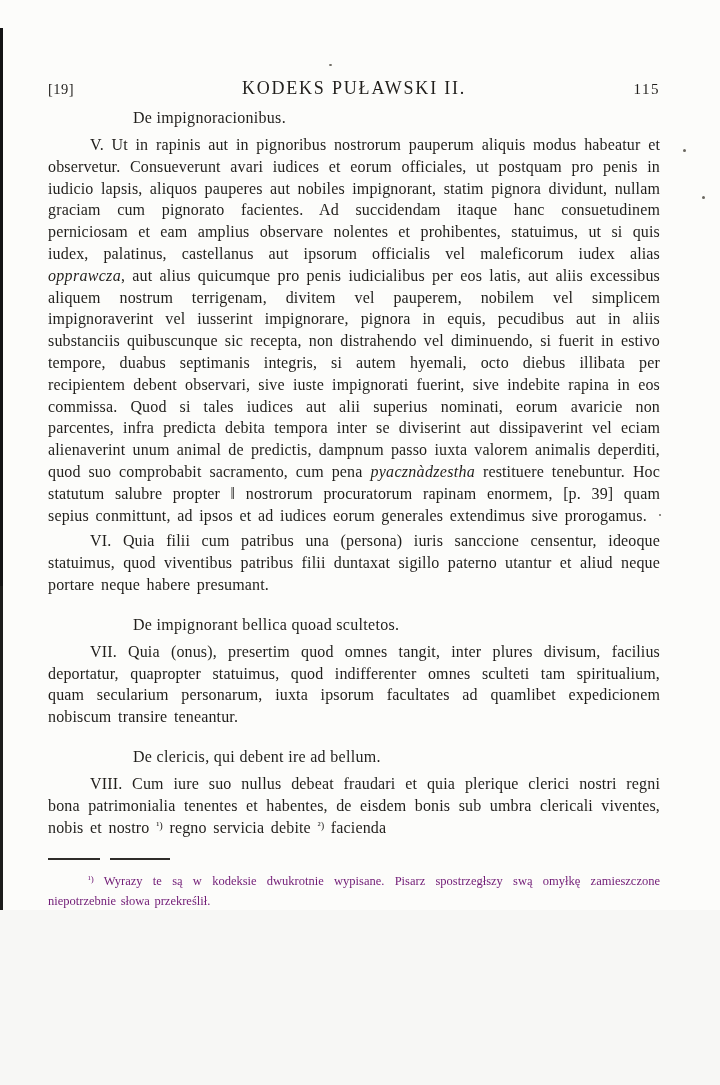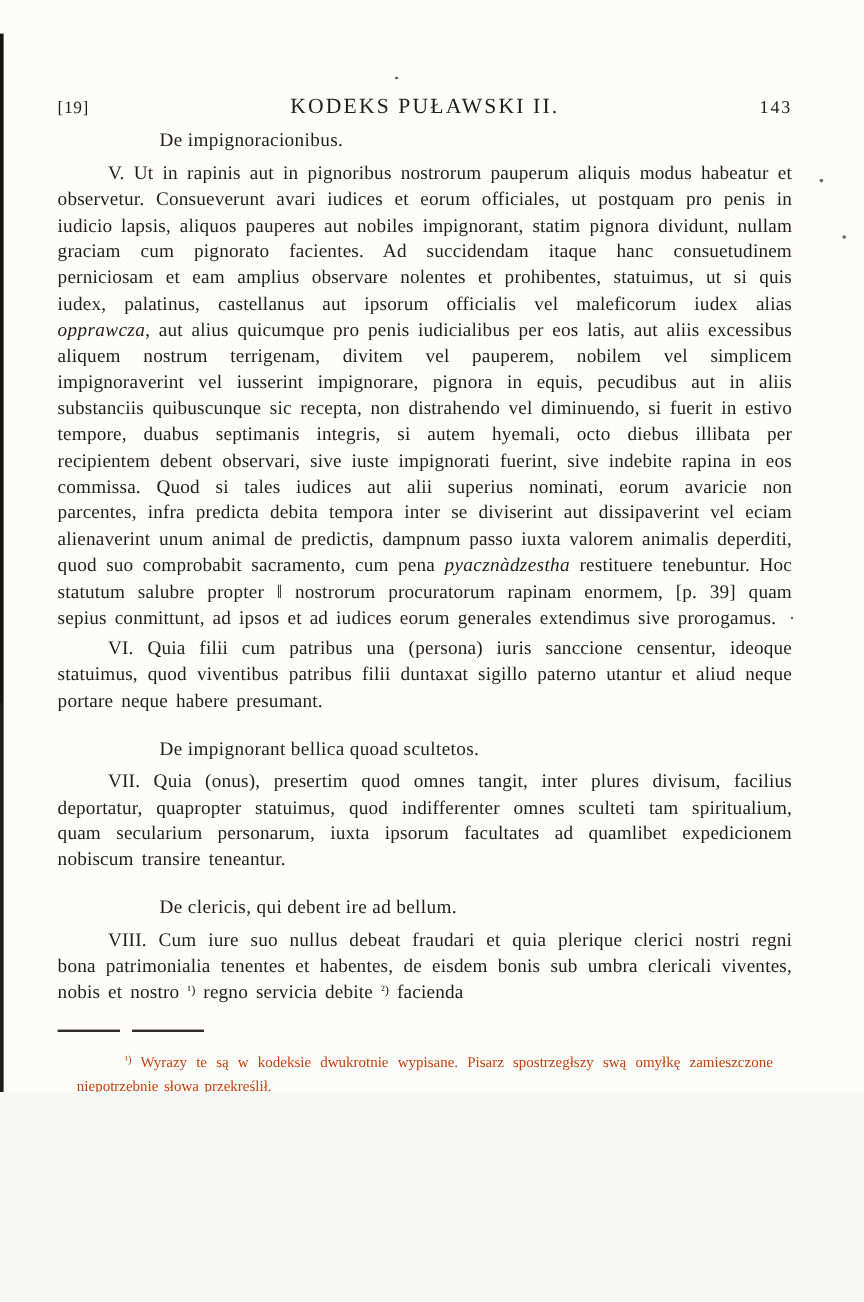--- a/index.html
+++ b/index.html
@@ -70,44 +70,44 @@
   .footnote-rule{
     height:2px;width:122px;
     margin:20px 0 12px 0;
     background:linear-gradient(to right,#2e2c29 0 52px,transparent 52px 62px,#2e2c29 62px 122px);
   }
   .footnote{
     font-size:12.5px;
     line-height:19.5px;
     text-align:justify;
     text-indent:40px;
-    margin:16px;
+    margin:0;
     word-spacing:1.5px;
-    color:#c2410c;
+    color:#701a75;
   }
   sup.fnmark{font-size:9px;vertical-align:3px;line-height:0;}
 </style>
 </head>
 <body>
 
 <div class="page">
 
   <div class="edge-line"></div>
   <div class="edge-blob"></div>
   <div class="speck s1"></div>
   <div class="speck s2"></div>
   <div class="speck s3"></div>
   <div class="speck s4"></div>
 
   <div class="content">
 
     <div class="pagehead">
       <span class="folio">[19]</span>
       <span class="running-title">KODEKS PUŁAWSKI II.</span>
-      <span class="pageno">143</span>
+      <span class="pageno">115</span>
     </div>
 
     <h2 class="chapter-heading first">De impignoracionibus.</h2>
 
     <p class="body-para"><span>V. Ut in rapinis aut in pignoribus nostrorum pauperum aliquis modus habeatur et observetur. Consueverunt avari iudices et eorum officiales, ut postquam pro penis in iudicio lapsis, aliquos pauperes aut nobiles impignorant, statim pignora dividunt, nullam graciam cum pignorato facientes. Ad succidendam itaque hanc consuetudinem perniciosam et eam amplius observare nolentes et prohibentes, statuimus, ut si quis iudex, palatinus, castellanus aut ipsorum officialis vel maleficorum iudex alias </span><span class="vern">opprawcza</span><span>, aut alius quicumque pro penis iudicialibus per eos latis, aut aliis excessibus aliquem nostrum terrigenam, divitem vel pauperem, nobilem vel simplicem impignoraverint vel iusserint impignorare, pignora in equis, pecudibus aut in aliis substanciis quibuscunque sic recepta, non distrahendo vel diminuendo, si fuerit in estivo tempore, duabus septimanis integris, si autem hyemali, octo diebus illibata per recipientem debent observari, sive iuste impignorati fuerint, sive indebite rapina in eos commissa. Quod si tales iudices aut alii superius nominati, eorum avaricie non parcentes, infra predicta debita tempora inter se diviserint aut dissipaverint vel eciam alienaverint unum animal de predictis, dampnum passo iuxta valorem animalis deperditi, quod suo comprobabit sacramento, cum pena </span><span class="vern">pyacznàdzestha</span><span> restituere tenebuntur. Hoc statutum salubre propter ‖ nostrorum procuratorum rapinam enormem, [p. 39] quam sepius conmittunt, ad ipsos et ad iudices eorum generales extendimus sive prorogamus.</span></p>
 
 
     <p class="body-para"><span>VI. Quia filii cum patribus una (persona) iuris sanccione censentur, ideoque statuimus, quod viventibus patribus filii duntaxat sigillo paterno utantur et aliud neque portare neque habere presumant.</span></p>
 
     <h2 class="chapter-heading">De impignorant bellica quoad scultetos.</h2>

